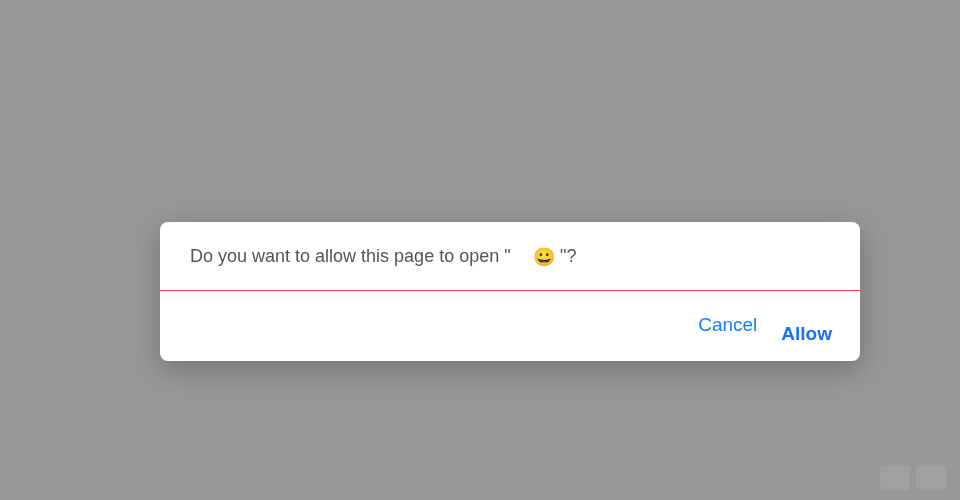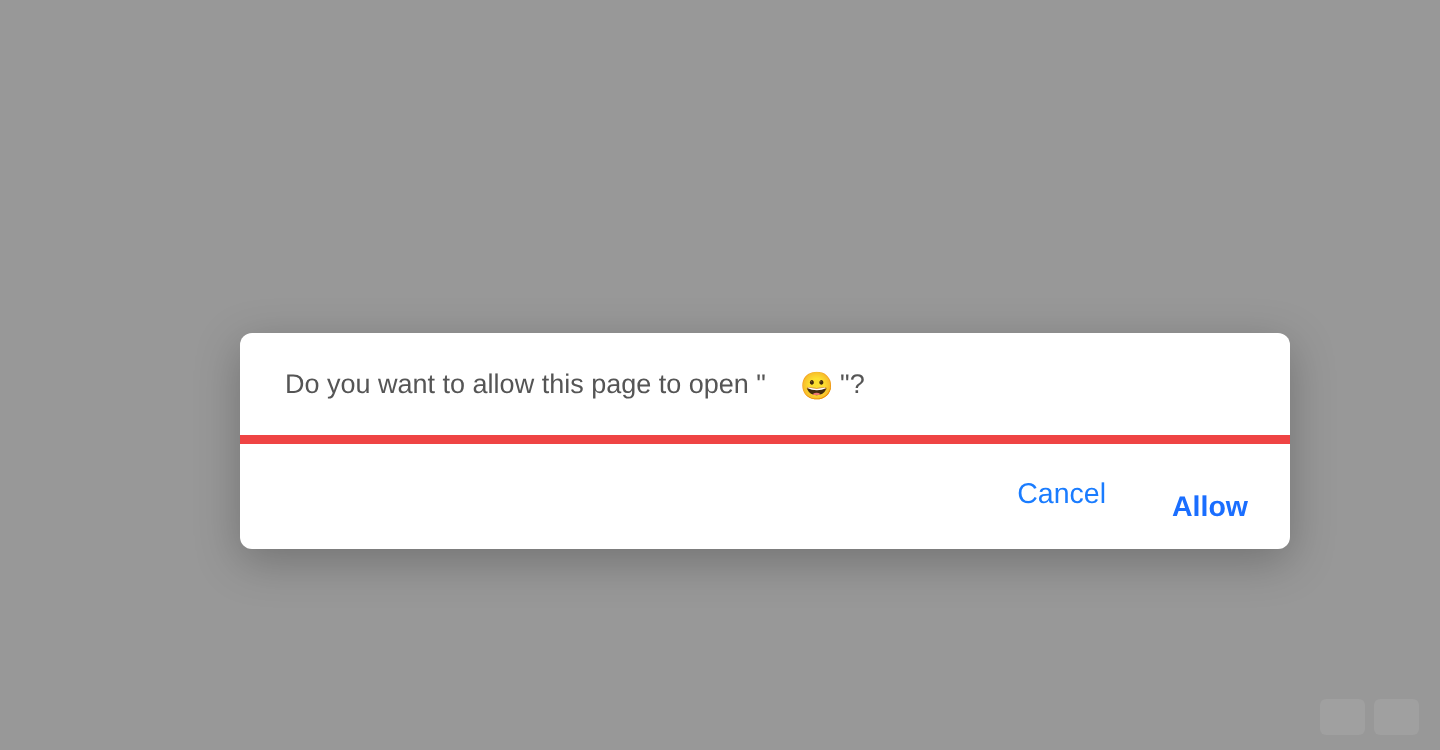--- a/index.html
+++ b/index.html
@@ -19,39 +19,39 @@
       position: absolute;
       left: 160px;
       top: 222px;
       width: 700px;
       background: #ffffff;
       border-radius: 8px;
       box-shadow: 0 8px 30px rgba(0,0,0,0.25);
     }
     .dialog-body {
       padding: 24px 30px 22px 30px;
-      border-bottom: 6px solid #ef4444;
+      border-bottom: 1px solid #ef4444;
     }
     .dialog-message {
       font-size: 18px;
       color: #555555;
       font-weight: 400;
       display: inline;
     }
     .dialog-message .app-icon {
       display: inline-block;
       vertical-align: middle;
       margin: 0 4px 0 18px;
     }
     .dialog-actions {
       display: flex;
       justify-content: flex-end;
       align-items: center;
       padding: 14px 28px 16px 28px;
-      gap: 44px;
+      gap: 24px;
     }
     .dialog-btn {
       background: none;
       border: none;
       font-size: 19px;
       cursor: pointer;
       font-family: inherit;
       padding: 0;
     }
     .btn-cancel {

